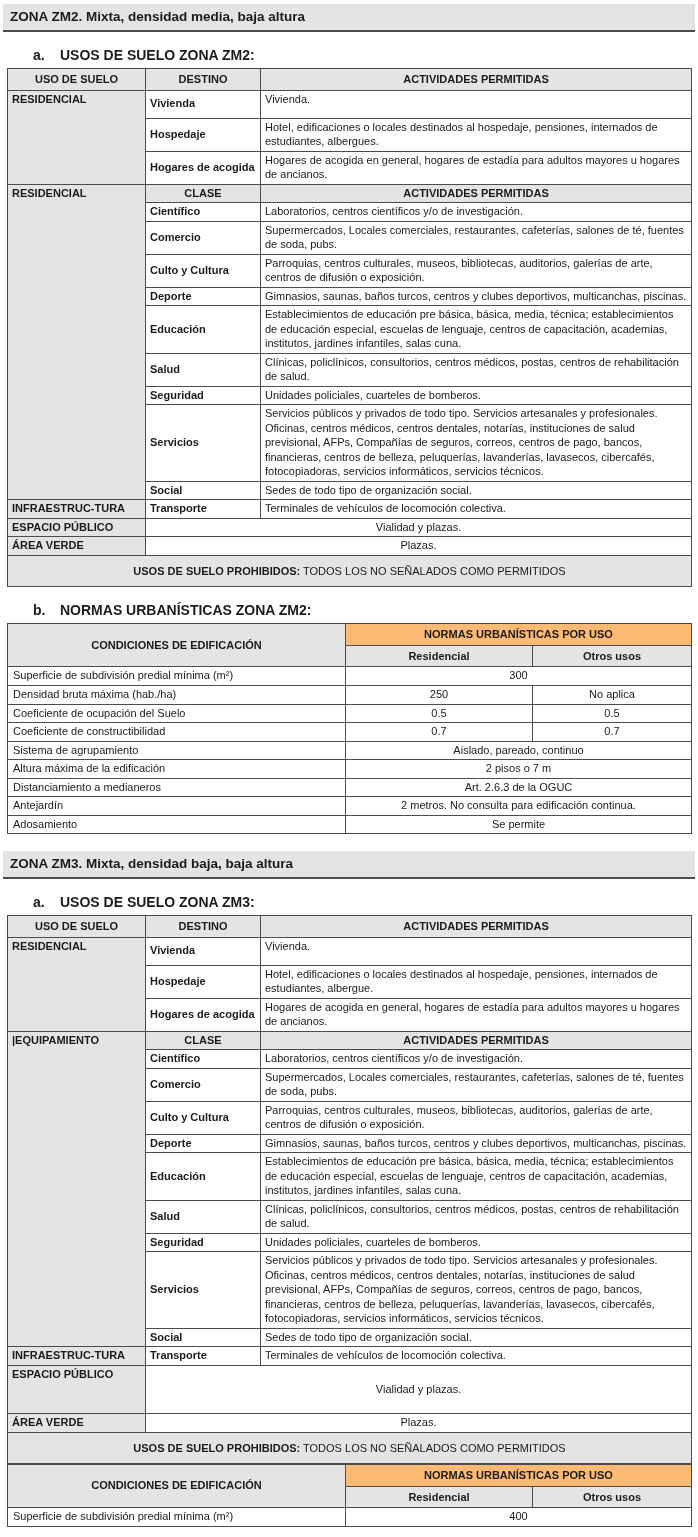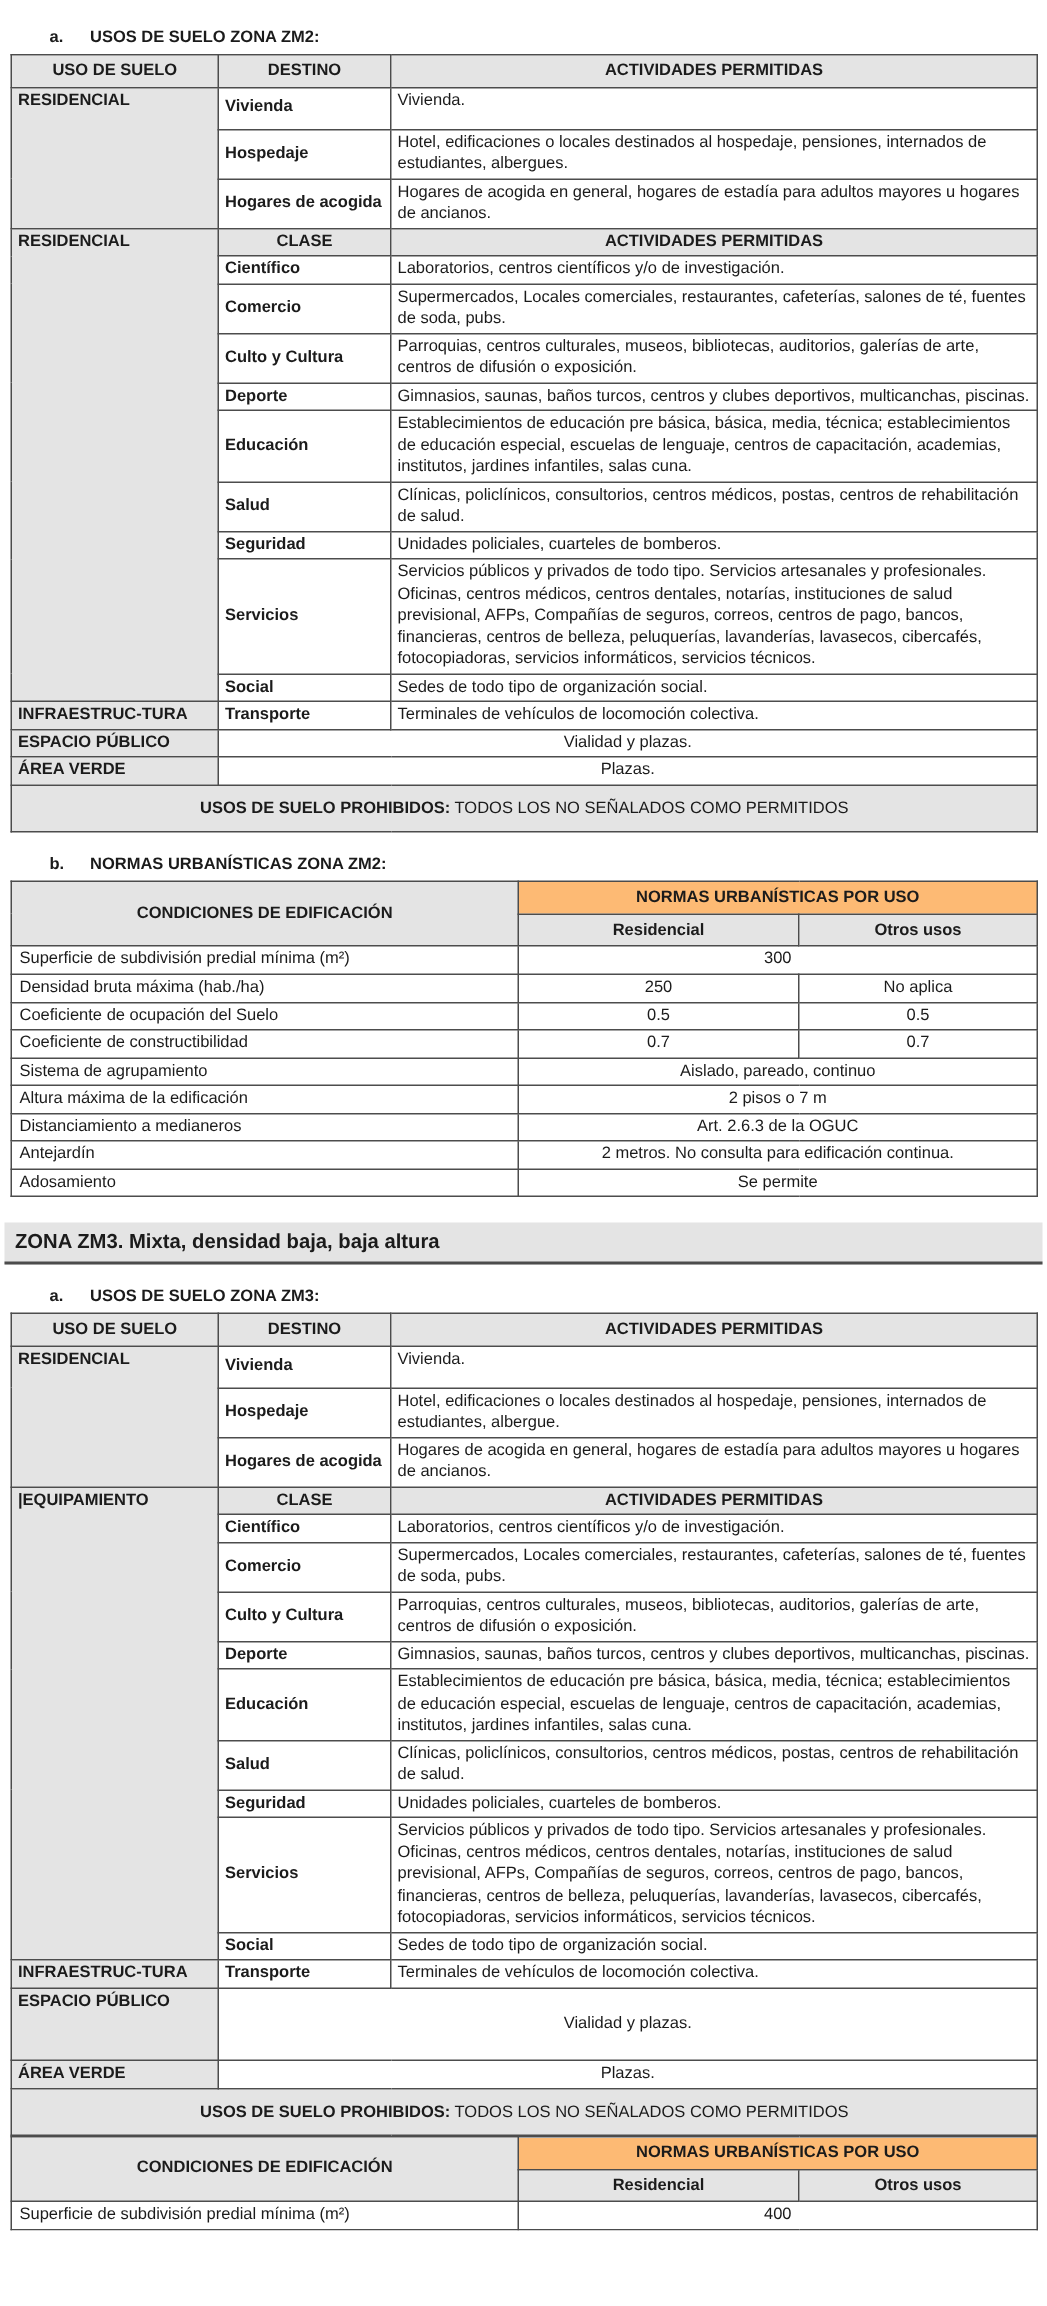--- a/index.html
+++ b/index.html
@@ -16,21 +16,21 @@
     background:#e4e4e4;
     border-bottom:2px solid #4c4c4c;
     font-weight:bold;
     font-size:13.5px;
     padding:5px 7px 6px 7px;
   }
   .zone-bar.mt { margin-top:17px; }
 
   .sub-heading {
     font-weight:bold;
-    font-size:11px;
+    font-size:14px;
     margin:15px 0 5px 33px;
   }
   .sub-heading .letter { display:inline-block; width:27px; }
 
   table {
     border-collapse:collapse;
     table-layout:fixed;
     width:684px;
     margin-left:7px;
     font-size:11px;
@@ -79,20 +79,23 @@
   }
   .normas th.white { background:#fdba74; }
   .normas td { padding:1px 5px 2px 5px; }
   .normas .val { text-align:center; }
 </style>
 </head>
 <body>
 
 <div class="page">
 
+  <div class="zone-bar">
+    <span>ZONA ZM2. Mixta, densidad media, baja altura</span>
+  </div>
 
   <div class="sub-heading">
     <span class="letter">a.</span><span>USOS DE SUELO ZONA ZM2:</span>
   </div>
 
   <table class="usos">
     <colgroup>
         <col style="width:138px">
         <col style="width:115px">
         <col style="width:431px">

